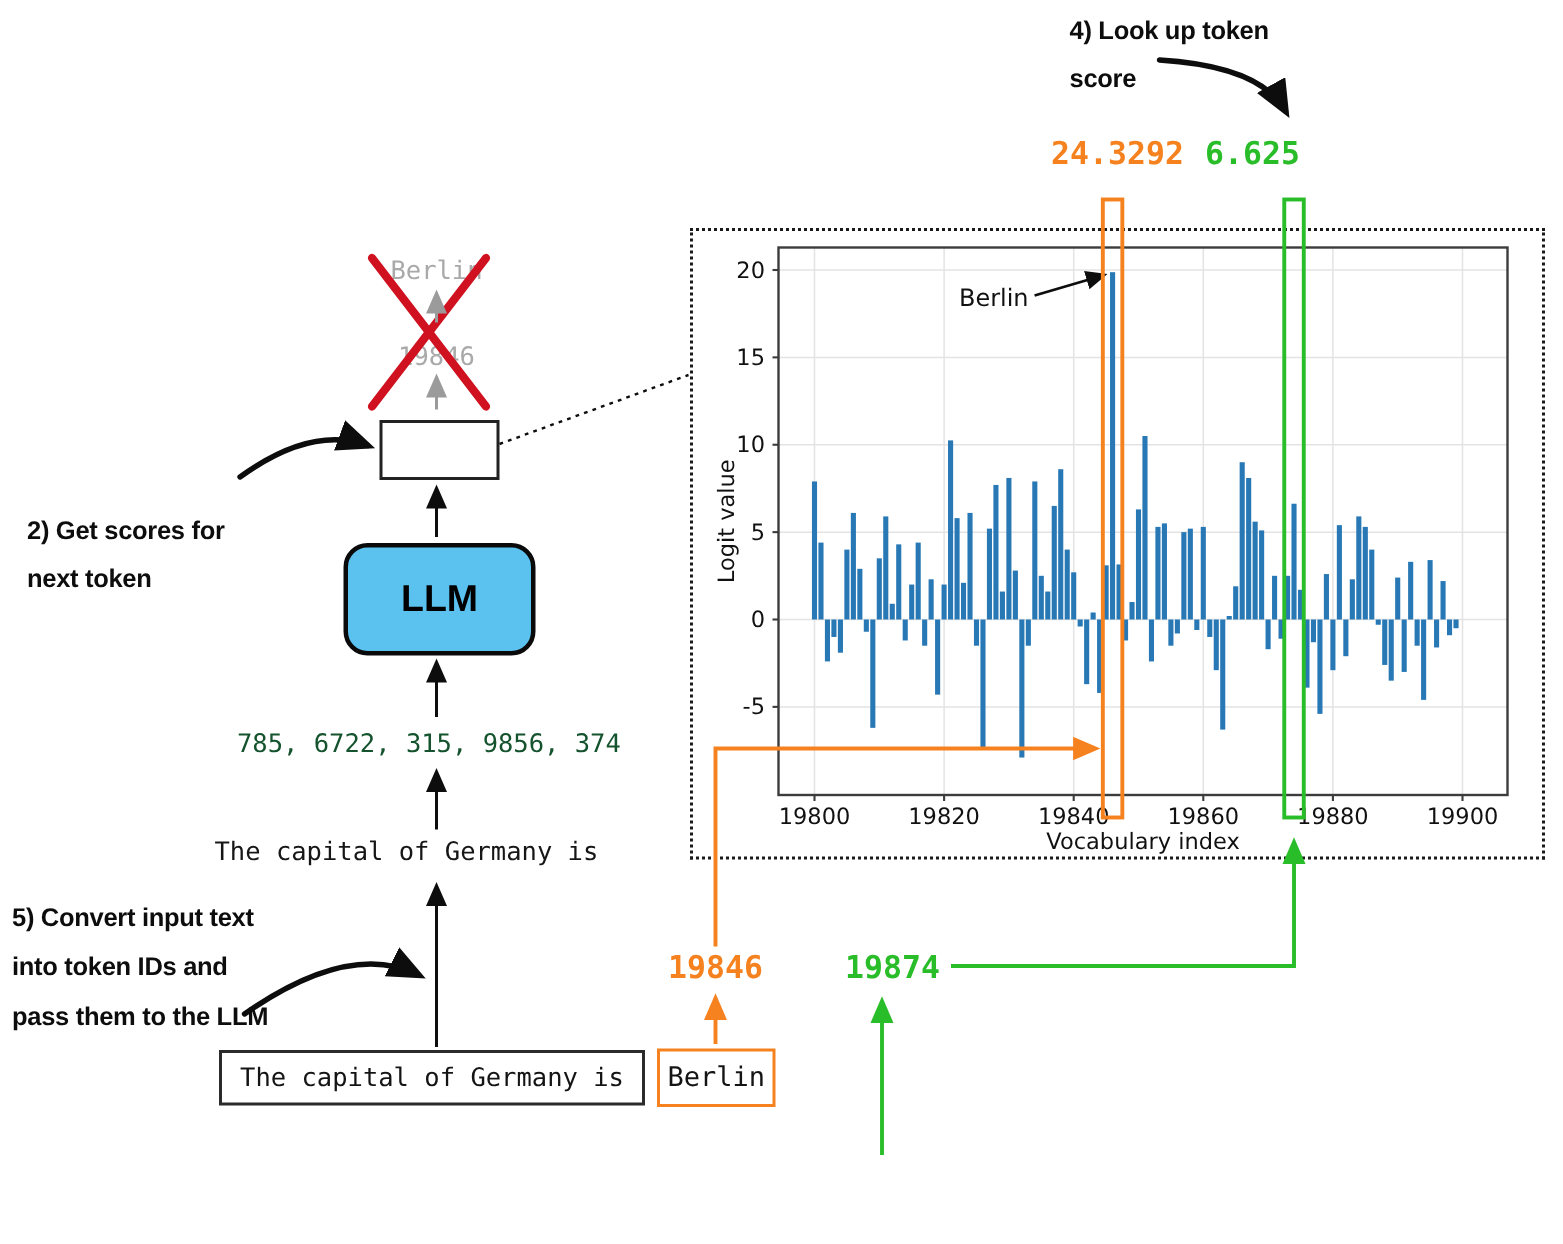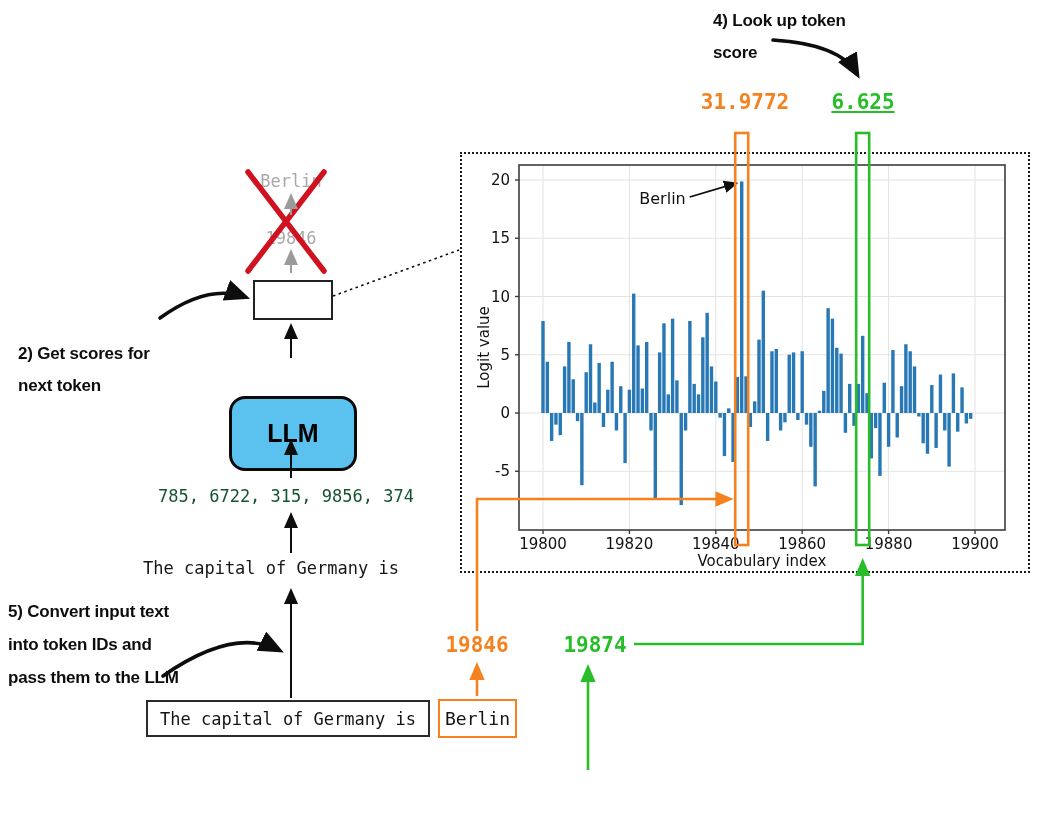--- a/index.html
+++ b/index.html
@@ -13,42 +13,42 @@
   .mono{font-family:"DejaVu Sans Mono",monospace;}
   .boldnote{font-family:"Liberation Sans",sans-serif;font-weight:700;font-size:17px;
             color:#0d0d0d;line-height:32px;letter-spacing:-0.2px;}
   .idnum{font-size:21px;font-weight:700;text-align:center;}
   .scorelabel{font-size:21px;font-weight:700;text-align:center;}
   .graytok{color:var(--gray);font-size:17px;text-align:center;}
   #dashed-box{left:460px;top:152px;width:566px;height:417px;border:2px dotted #1a1a1a;z-index:1;}
   #white-box{left:253px;top:280px;width:76px;height:36px;border:2px solid #222;background:#fff;z-index:2;}
   #llm-box{left:229px;top:362px;width:122px;height:69px;background:var(--llmblue);
            border:3px solid #0a0a0a;border-radius:16px;z-index:2;
-           display:flex;align-items:center;justify-content:center;margin-top:34px;}
+           display:flex;align-items:center;justify-content:center;}
   #llm-box span{font-family:"Liberation Sans",sans-serif;font-weight:700;font-size:25px;color:#000;}
   .tokbox{border-width:2px;border-style:solid;display:flex;align-items:center;justify-content:center;
           font-size:18px;color:#141414;background:#fff;z-index:2;}
   #input-box{left:146px;top:700px;width:280px;height:33px;border-color:#2b2b2b;font-size:17px;}
   #berlin-box{left:438px;top:699px;width:75px;height:35px;border-color:var(--orange);}
   #bridge-box{left:438px;top:774px;width:76px;height:34px;border-color:var(--green);}
   #overlay{position:absolute;left:0;top:0;z-index:5;pointer-events:none;}
   .orange-t{color:var(--orange);}
   .green-t{color:var(--green);}
 </style>
 </head>
 <body>
 
 <div id="stage">
 
   <div class="abs boldnote" style="left:713px;top:5px;width:160px;">4) Look up token score</div>
   <div class="abs boldnote" style="left:18px;top:338px;width:160px;">2) Get scores for next token</div>
   <div class="abs boldnote" style="left:8px;top:595px;width:172px;line-height:33px;">5) Convert input text into token IDs and pass them to the LLM</div>
 
-  <div class="abs mono scorelabel orange-t" style="left:695px;top:90px;width:100px;">31.9772</div>
-  <div class="abs mono scorelabel green-t" style="left:820px;top:90px;width:86px;text-decoration:underline;">6.625</div>
+  <div class="abs mono scorelabel orange-t" style="left:695px;top:90px;width:100px;">24.3292</div>
+  <div class="abs mono scorelabel green-t" style="left:792px;top:90px;width:86px;">6.625</div>
 
   <div id="dashed-box" class="abs"></div>
 
   <div class="abs mono graytok" style="left:251px;top:171px;width:80px;">Berlin</div>
   <div class="abs mono graytok" style="left:251px;top:228px;width:80px;">19846</div>
 
   <div id="white-box" class="abs"></div>
   <div id="llm-box" class="abs">
     <span>LLM</span>
   </div>

